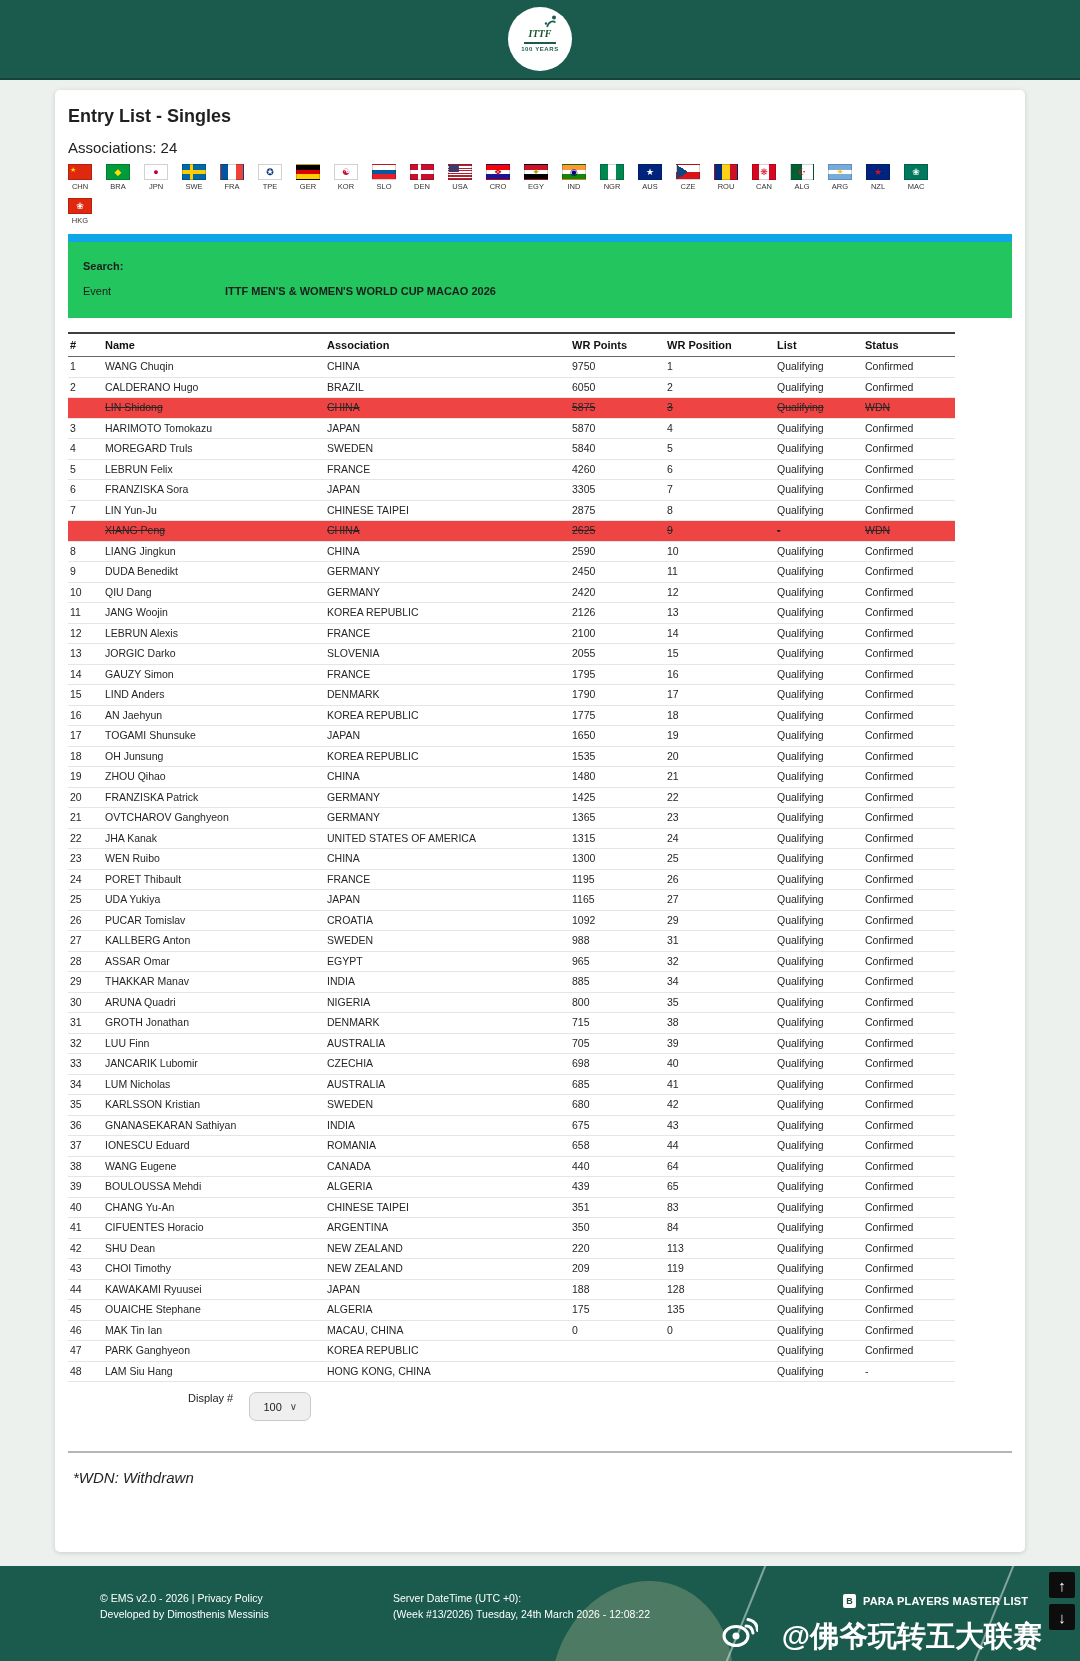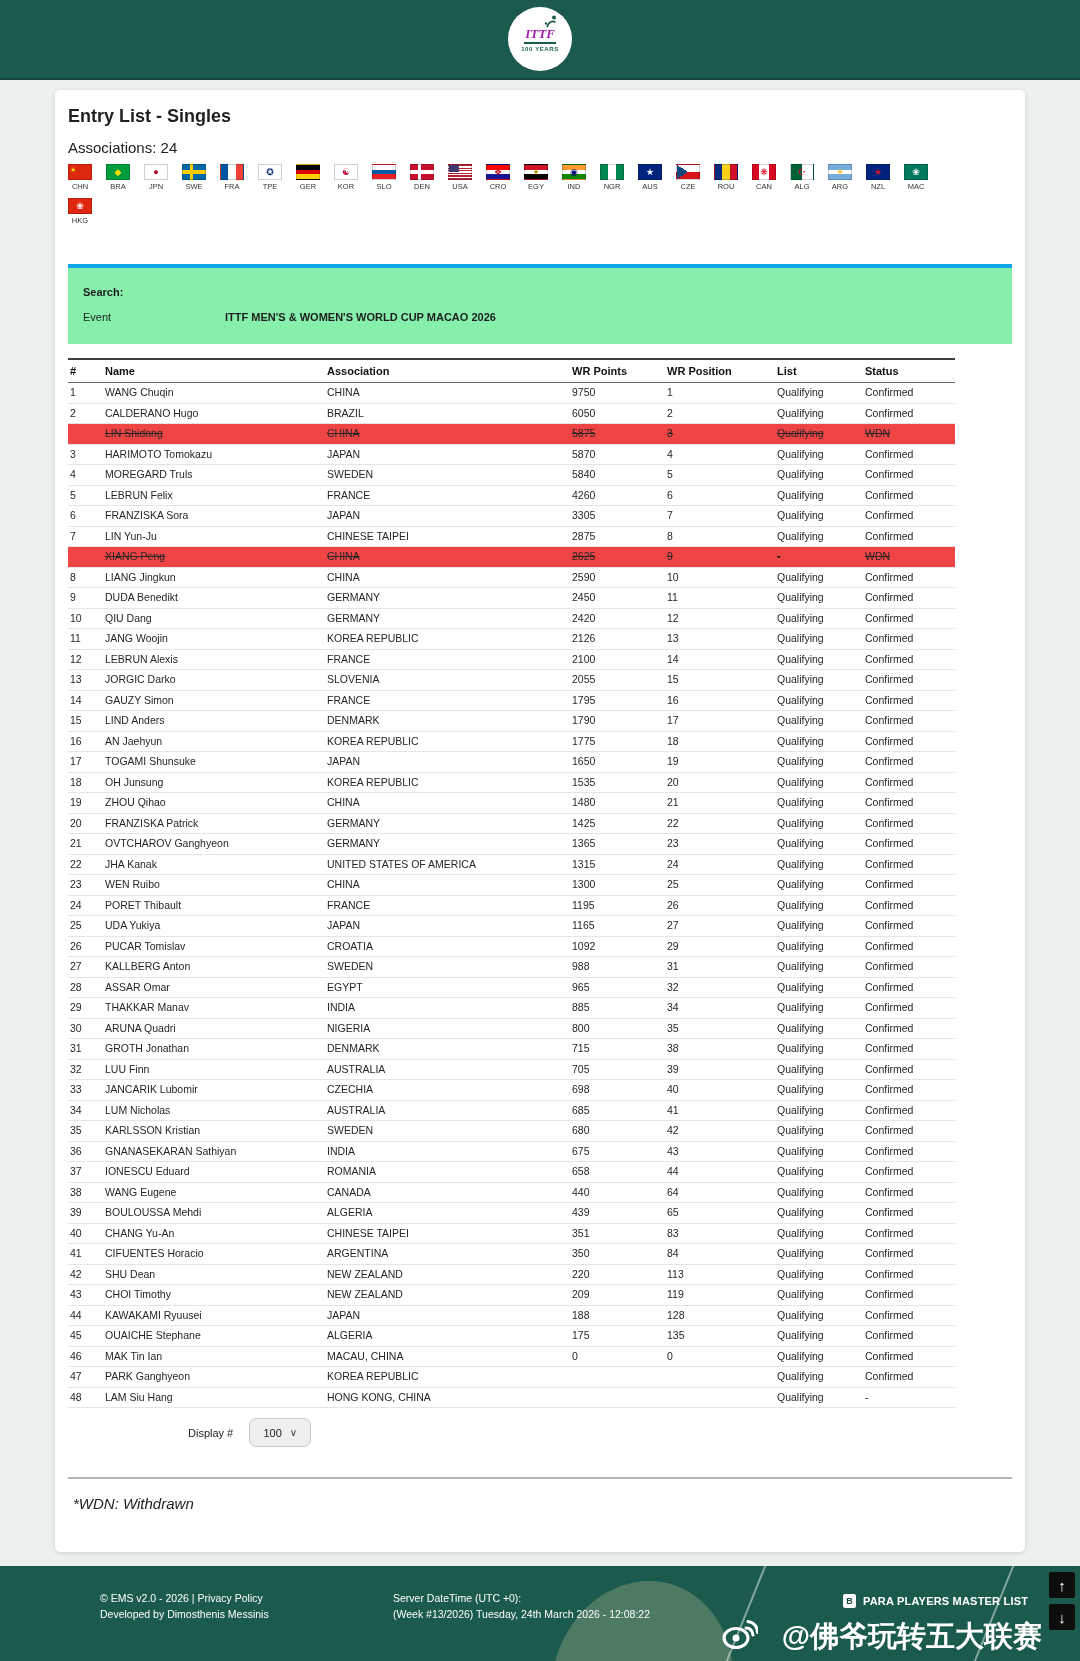--- a/index.html
+++ b/index.html
@@ -1,64 +1,64 @@
 <!DOCTYPE html>
 <html><head>
 <meta charset="utf-8">
 <style>
   html,body{margin:0;padding:0;}
   body{width:1080px;height:1661px;background:#edf1ee;font-family:"Liberation Sans",sans-serif;overflow:hidden;position:relative;}
   
   .top-bar{height:80px;background:#1b5b4d;display:flex;justify-content:center;align-items:center;border-bottom:2px solid rgba(0,0,0,.25);box-sizing:border-box;}
   .logo-circle{width:64px;height:64px;background:#fff;border-radius:50%;display:flex;flex-direction:column;align-items:center;justify-content:center;position:relative;}
   .logo-player{position:absolute;top:7px;right:13px;}
-  .logo-ittf{font-family:"Liberation Serif",serif;font-style:italic;font-weight:700;color:#a21caf;font-size:13px;line-height:13px;}
+  .logo-ittf{font-family:"Liberation Serif",serif;font-style:italic;font-weight:700;color:#14532d;font-size:10px;line-height:13px;}
   .logo-underline{width:32px;height:2px;background:#1b5b4d;margin:2px 0;}
   .logo-years{font-size:6px;color:#1b5b4d;font-weight:700;letter-spacing:.6px;}
   
   .main{padding:10px 55px 14px;}
   .card{width:970px;height:1462px;box-sizing:border-box;background:#fff;border-radius:5px;box-shadow:0 1px 5px rgba(0,0,0,.15);padding:16px 13px 0;}
   .page-title{font-size:18px;margin:0 0 12px;color:#1f1f1f;font-weight:700;}
   .assoc-label{font-size:15px;color:#222;margin-bottom:8px;}
   .flags{display:flex;flex-wrap:wrap;width:905px;}
   .flag-item{width:38px;margin-bottom:7px;display:flex;flex-direction:column;}
   .flag-box{position:relative;width:24px;height:16px;display:flex;align-items:center;justify-content:center;border:1px solid rgba(0,0,0,.18);box-sizing:border-box;}
   .emblem{font-size:9px;line-height:1;}
   .epos-tl{position:absolute;left:1px;top:1px;font-size:7px;}
   .flag-code{width:24px;text-align:center;font-size:7.5px;color:#333;margin-top:2px;}
-  .filter-panel{margin-top:32px;background:#86efac;border-top:4px solid #0ea5e9;padding:12px 15px 14px;}
+  .filter-panel{margin-top:2px;background:#22c55e;border-top:8px solid #0ea5e9;padding:12px 15px 14px;}
   .f-row{display:flex;font-size:11px;line-height:25px;color:#1d1d1d;}
   .f-label{width:142px;}
   .bold{font-weight:700;}
   .f-value{font-weight:700;}
   
   .entry-table{border-collapse:collapse;width:887px;table-layout:fixed;margin-top:14px;}
   .entry-table th{font-size:11px;font-weight:700;text-align:left;padding:5px 2px;border-top:2px solid #3f3f3f;border-bottom:1.5px solid #666;color:#111;}
   .entry-table td{font-size:10.5px;color:#262626;padding:0 2px;height:19.5px;line-height:19.5px;border-bottom:1px solid #e5e5e5;overflow:hidden;white-space:nowrap;}
   .entry-table tr.wdn{background:#ef4444;padding-left:24px;}
   .entry-table tr.wdn td{text-decoration:line-through;}
-  .display-row{display:flex;align-items:center;margin:10px 0 0 120px;}
+  .display-row{display:flex;margin:10px 0 0 120px;}
   .display-label{font-size:11px;margin-right:16px;color:#222;}
   .select-box{min-width:60px;height:27px;background:#efefef;border:1px solid #c9c9c9;border-radius:7px;display:flex;align-items:center;justify-content:center;gap:8px;font-size:11px;color:#222;cursor:pointer;}
   .chev{font-size:10px;color:#444;}
   .bottom-divider{border:none;border-top:2px solid #b5b5b5;margin:30px 0 0;}
   .footnote{font-style:italic;font-size:15px;color:#222;margin:16px 0 0 5px;}
   
   .footer{position:relative;height:95px;background:#1b5b4d;overflow:hidden;color:#fff;}
   .blob{position:absolute;left:552px;top:14px;width:180px;height:210px;background:#4d7a62;border-radius:50%;transform:rotate(15deg);}
   .dline{position:absolute;width:2px;height:170px;background:rgba(255,255,255,.45);top:-30px;}
   .dl1{left:742px;transform:rotate(22deg);}
   .dl2{left:990px;transform:rotate(22deg);}
   .ft-col{position:absolute;top:24px;font-size:10.5px;line-height:16px;}
   .ft-left{left:100px;}
   .ft-mid{left:393px;}
   .privacy-link{text-decoration:none;color:#fff;}
   .masterlist{position:absolute;left:843px;top:28px;display:flex;align-items:center;gap:7px;font-size:11px;font-weight:700;letter-spacing:.2px;color:#fff;text-decoration:none;}
   .doc-icon{width:13px;height:14px;background:#fff;border-radius:2px;color:#14503f;font-size:9px;font-weight:700;display:flex;align-items:center;justify-content:center;}
-  .watermark{position:absolute;right:38px;bottom:4px;display:flex;align-items:center;gap:24px;font-size:29px;font-weight:700;white-space:nowrap;}
+  .watermark{position:absolute;right:38px;bottom:4px;display:flex;align-items:flex-start;gap:24px;font-size:29px;font-weight:700;white-space:nowrap;}
   .scrollbtns{position:absolute;right:5px;top:6px;display:flex;flex-direction:column;gap:6px;}
   .sbtn{width:26px;height:26px;background:#0d0d0d;color:#fff;display:flex;align-items:center;justify-content:center;font-size:15px;border-radius:2px;cursor:pointer;}
 </style>
 </head>
 <body>
 
 <header class="top-bar">
   <div class="logo-circle">
     <span class="logo-player">
       <svg width="16" height="13" viewBox="0 0 16 13">

